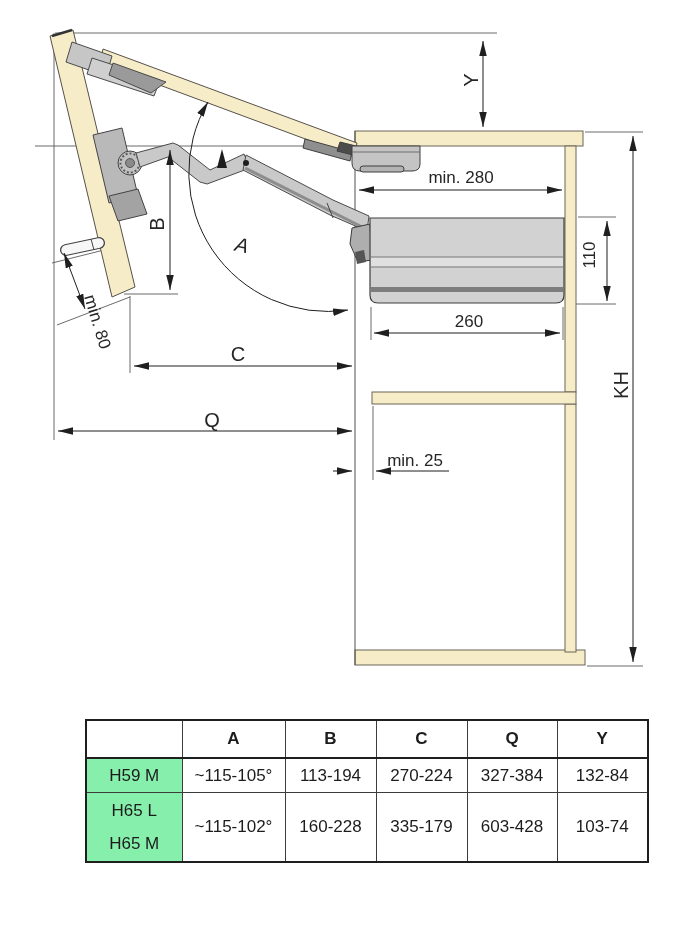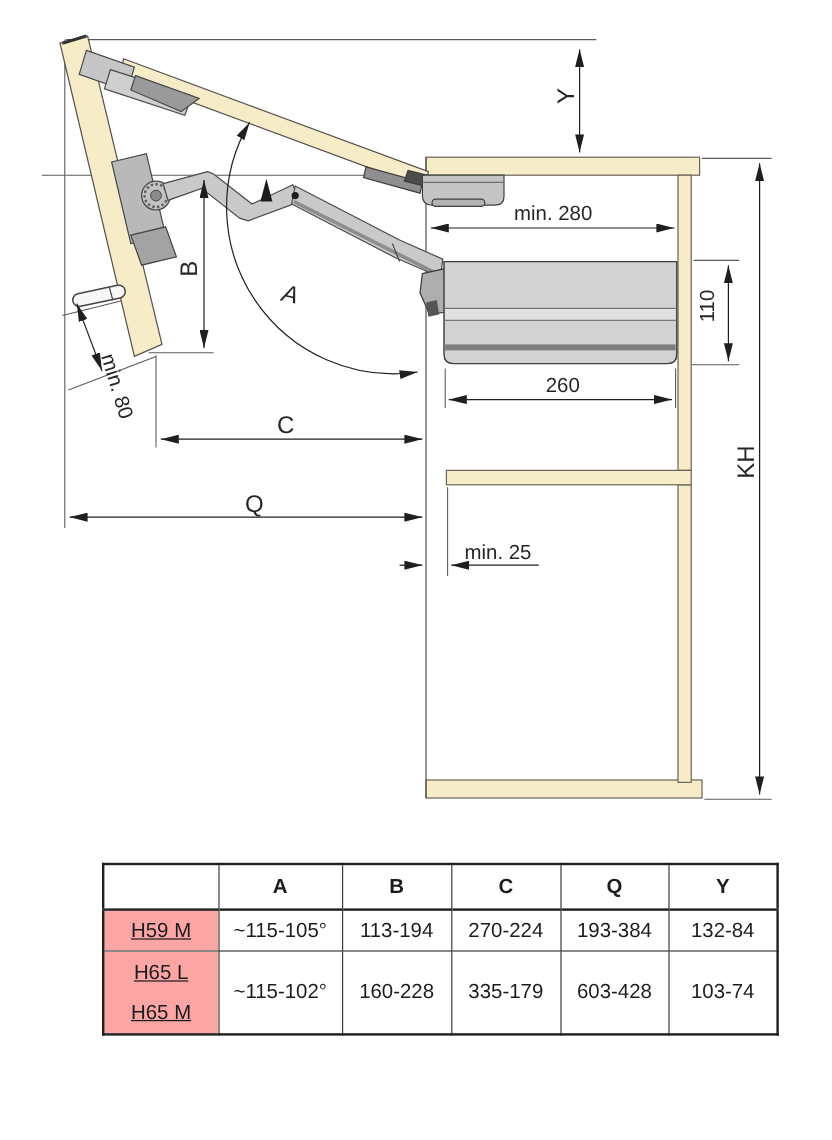--- a/index.html
+++ b/index.html
@@ -11,21 +11,21 @@
   .dimtxt-lg{font-size:20px;}
   .italic{font-style:italic;}
 
   
   #spec-table{position:absolute;left:85px;top:719px;border-collapse:collapse;
               table-layout:fixed;font-size:17px;color:#1c1c1c;}
   #spec-table td,#spec-table th{border:1px solid #3c3c3c;text-align:center;
               vertical-align:middle;padding:0;overflow:hidden;}
   #spec-table{border:2px solid #1f1f1f;}
   #spec-table tr.hdr th{height:36px;font-weight:bold;background:#fff;border-bottom:2px solid #1f1f1f;}
-  #spec-table td.rowlabel{background:#fca5a5;text-decoration:underline;}
+  #spec-table td.rowlabel{background:#86efac;}
   #spec-table tr.r1 td{height:33px;}
   #spec-table tr.r2 td{height:68px;}
   .lbl2{line-height:33px;}
 </style>
 </head>
 <body>
 
 <div id="stage">
 
   <svg id="drawing" width="693" height="712" viewBox="0 0 693 712">
@@ -158,21 +158,21 @@
       <th>B</th>
       <th>C</th>
       <th>Q</th>
       <th>Y</th>
     </tr>
     <tr class="r1">
       <td class="rowlabel">H59 M</td>
       <td>~115-105°</td>
       <td>113-194</td>
       <td>270-224</td>
-      <td>193-384</td>
+      <td>327-384</td>
       <td>132-84</td>
     </tr>
     <tr class="r2">
       <td class="rowlabel">
         <div class="lbl2">H65 L</div>
         <div class="lbl2">H65 M</div>
       </td>
       <td>~115-102°</td>
       <td>160-228</td>
       <td>335-179</td>

